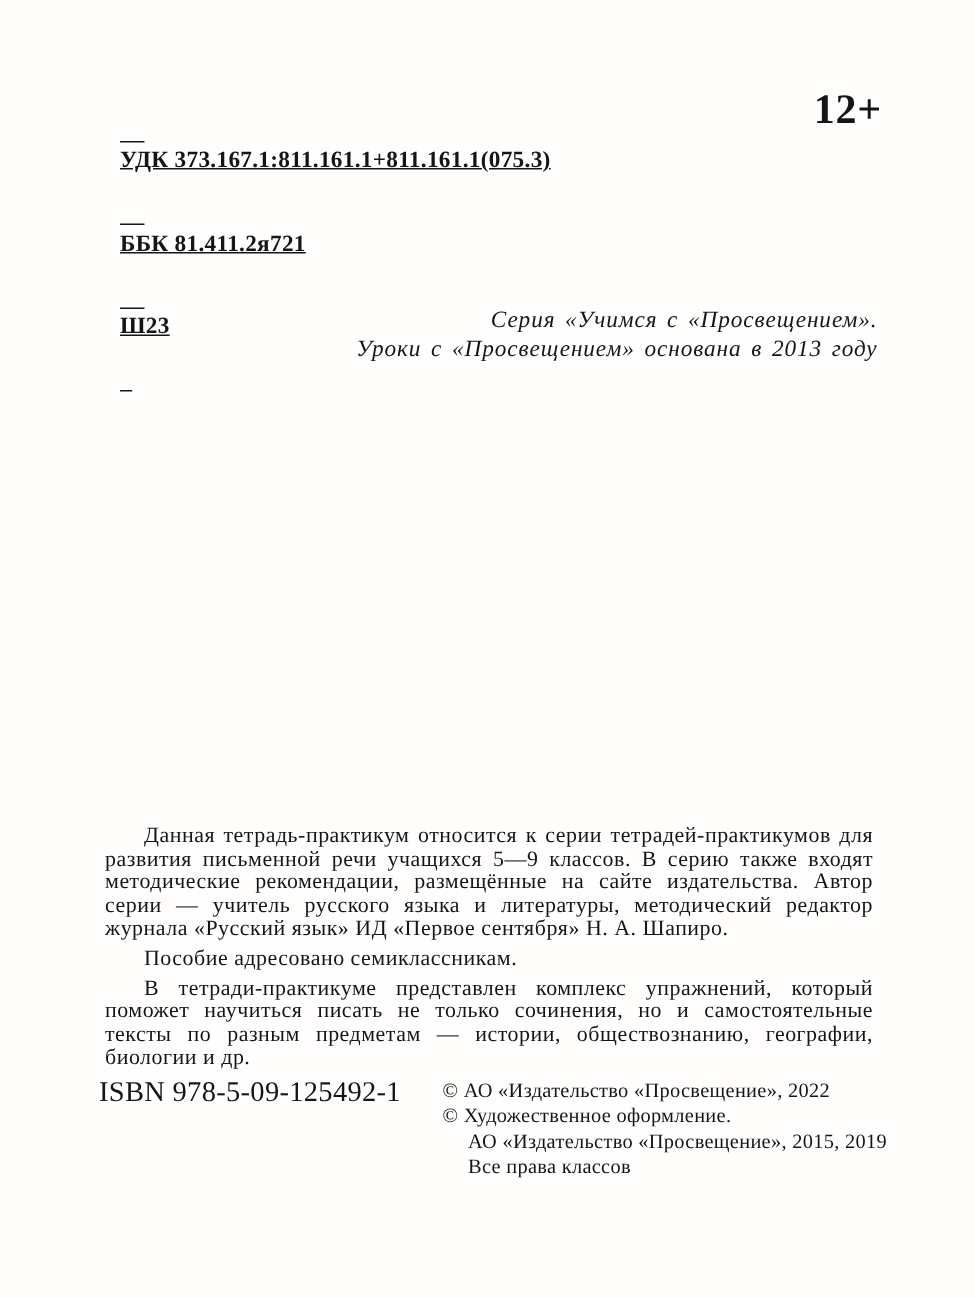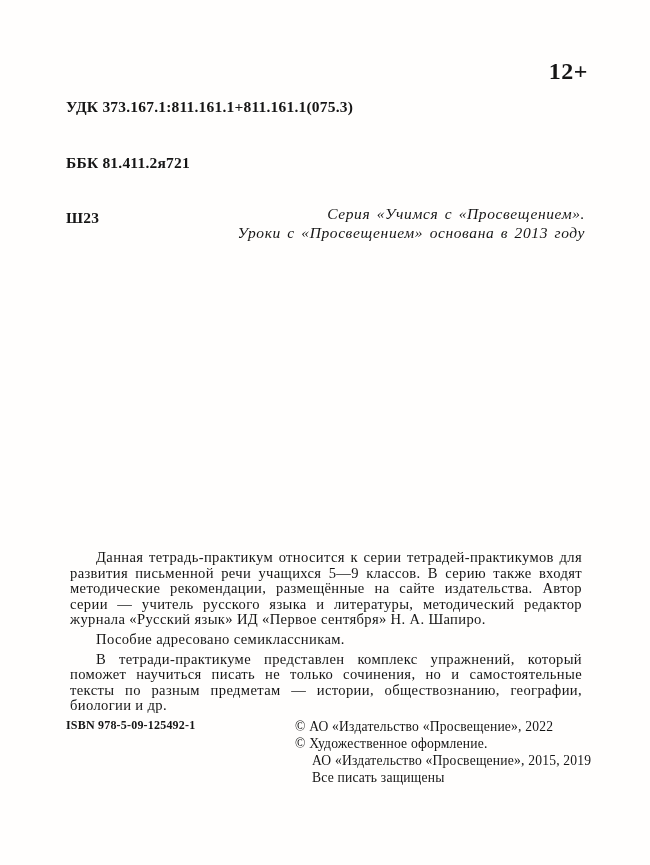--- a/index.html
+++ b/index.html
@@ -15,34 +15,35 @@
     position: relative;
     overflow: hidden;
   }
   .page {
     position: absolute;
     inset: 0;
     background: #fffefd;
   }
   .top-codes {
     position: absolute;
-    left: 66px;
+    left: 80px;
     top: 61px;
     font-weight: bold;
     font-size: 15.5px;
     line-height: 18.5px;
     letter-spacing: 0.2px;
     white-space: pre;
+    text-decoration: underline;
   }
   .age-badge {
     position: absolute;
     right: 62px;
     top: 58px;
     font-weight: bold;
-    font-size: 24px;
+    font-size: 28px;
     letter-spacing: 0.5px;
   }
   .series-block {
     position: absolute;
     left: 65px;
     right: 65px;
     top: 204px;
     text-align: right;
     font-style: italic;
     font-size: 15.5px;
@@ -67,22 +68,22 @@
   .bottom-row {
     position: absolute;
     left: 0;
     top: 718px;
     width: 650px;
   }
   .isbn {
     position: absolute;
     left: 66px;
     top: 0;
-    font-weight: bold;
-    font-size: 12px;
+    font-weight: normal;
+    font-size: 19px;
     letter-spacing: 0.2px;
     white-space: nowrap;
   }
   .copyright {
     position: absolute;
     left: 295px;
     top: 0;
     font-size: 13.6px;
     line-height: 17px;
     letter-spacing: 0.2px;
@@ -115,17 +116,17 @@
     <p>Пособие адресовано семиклассникам.</p>
     <p>В тетради-практикуме представлен комплекс упражнений, который поможет научиться писать не только сочинения, но и самостоятельные тексты по разным предметам — истории, обществознанию, географии, биологии и др.</p>
   </div>
 
   <div class="bottom-row">
     <div class="isbn">ISBN 978-5-09-125492-1</div>
     <div class="copyright">
       <div>© АО «Издательство «Просвещение», 2022</div>
       <div>© Художественное оформление.</div>
       <div class="indent">АО «Издательство «Просвещение», 2015, 2019</div>
-      <div class="indent">Все писать защищены</div>
+      <div class="indent">Все права классов</div>
     </div>
   </div>
 
 </div>
 
 </body></html>

